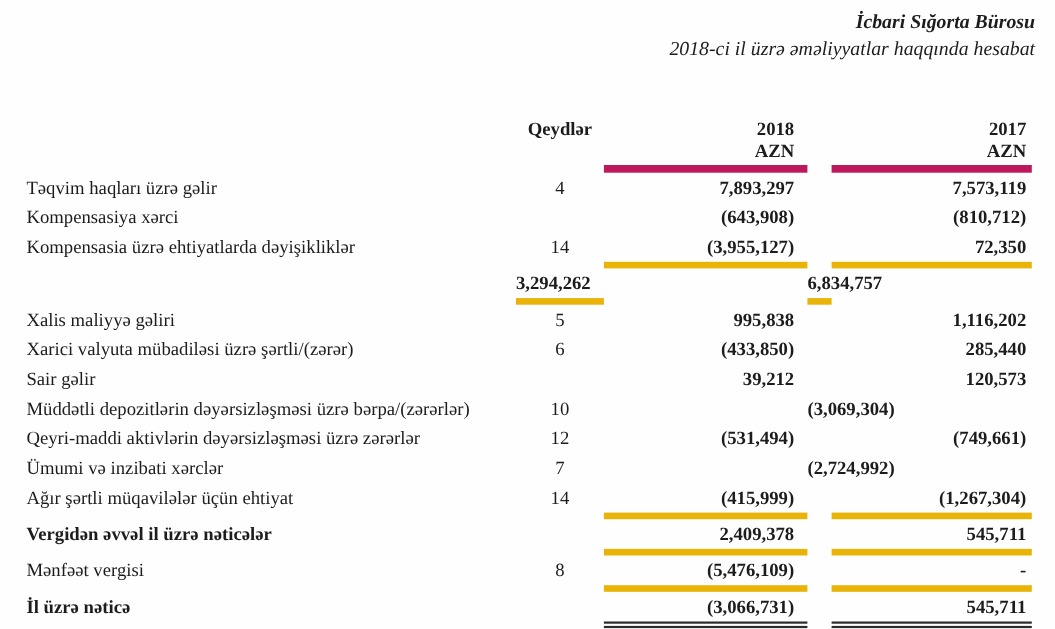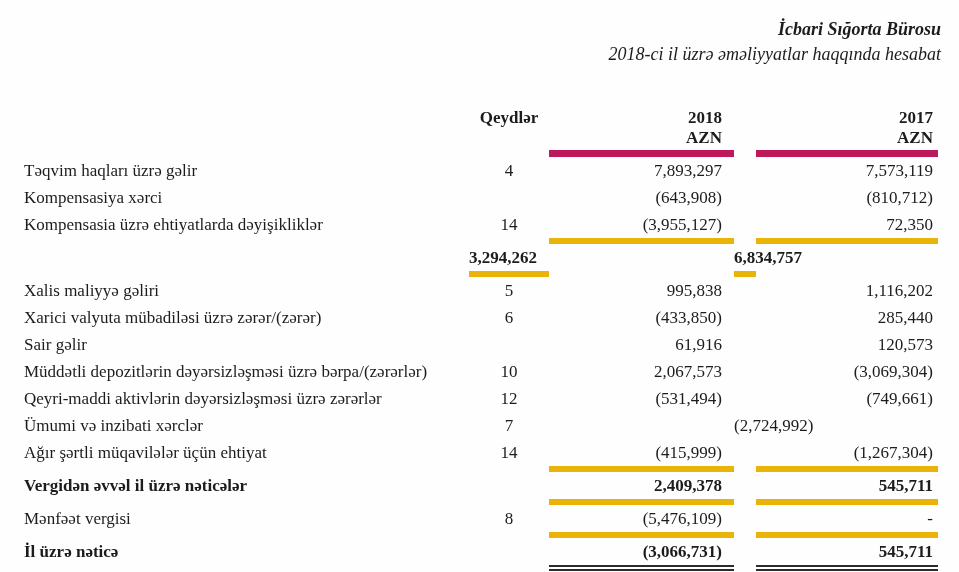--- a/index.html
+++ b/index.html
@@ -10,21 +10,21 @@
     height: 572px;
     background: #fefefe;
     font-family: "Liberation Serif", "DejaVu Serif", serif;
     color: #1c1c1c;
     overflow: hidden;
   }
 
   
   .doc-header {
     position: absolute;
-    top: 17px;
+    top: 7px;
     right: 18px;
     text-align: right;
     font-style: italic;
     font-size: 18px;
     line-height: 25px;
   }
   .doc-header .org-title { font-weight: bold; }
 
   
   .stmt {
@@ -34,21 +34,21 @@
     width: 914px;
     font-size: 17px;
   }
   .trow {
     display: grid;
     grid-template-columns: 445px 80px 185px 22px 182px;
   }
   .cell { line-height: 20px; padding-top: 4px; padding-bottom: 3px; }
   .cell.label { padding-right: 6px; }
   .cell.note  { text-align: center; }
-  .cell.val   { text-align: right; white-space: nowrap; }
+  .cell.val   { text-align: right; white-space: nowrap; font-weight: bold; }
   .cell.v2018 { padding-right: 12px; }
   .cell.v2017 { padding-right: 5px; }
 
   
   .thead .cell { font-weight: bold; padding-top: 2px; padding-bottom: 2px; }
   .thead .year-cell { display: flex; flex-direction: column; }
   .thead .v2018, .thead .v2017 { border-bottom: 7px solid #be185d; }
   .thead .note { padding-top: 2px; }
 
   
@@ -113,37 +113,36 @@
     <div class="cell val v2017">6,834,757</div>
   </div>
         <div class="trow">
     <div class="cell label">Xalis maliyyə gəliri</div>
     <div class="cell note">5</div>
     <div class="cell val v2018">995,838</div>
     <div class="cell spacer"></div>
     <div class="cell val v2017">1,116,202</div>
   </div>
         <div class="trow">
-    <div class="cell label">Xarici valyuta mübadiləsi üzrə zərər/(zərər)</div>
+    <div class="cell label">Xarici valyuta mübadiləsi üzrə şərtli/(zərər)</div>
     <div class="cell note">6</div>
     <div class="cell val v2018">(433,850)</div>
     <div class="cell spacer"></div>
     <div class="cell val v2017">285,440</div>
   </div>
         <div class="trow">
     <div class="cell label">Sair gəlir</div>
     <div class="cell note"></div>
-    <div class="cell val v2018">61,916</div>
+    <div class="cell val v2018">39,212</div>
     <div class="cell spacer"></div>
     <div class="cell val v2017">120,573</div>
   </div>
         <div class="trow">
     <div class="cell label">Müddətli depozitlərin dəyərsizləşməsi üzrə bərpa/(zərərlər)</div>
     <div class="cell note">10</div>
-    <div class="cell val v2018">2,067,573</div>
     <div class="cell spacer"></div>
     <div class="cell val v2017">(3,069,304)</div>
   </div>
         <div class="trow">
     <div class="cell label">Qeyri-maddi aktivlərin dəyərsizləşməsi üzrə zərərlər</div>
     <div class="cell note">12</div>
     <div class="cell val v2018">(531,494)</div>
     <div class="cell spacer"></div>
     <div class="cell val v2017">(749,661)</div>
   </div>

